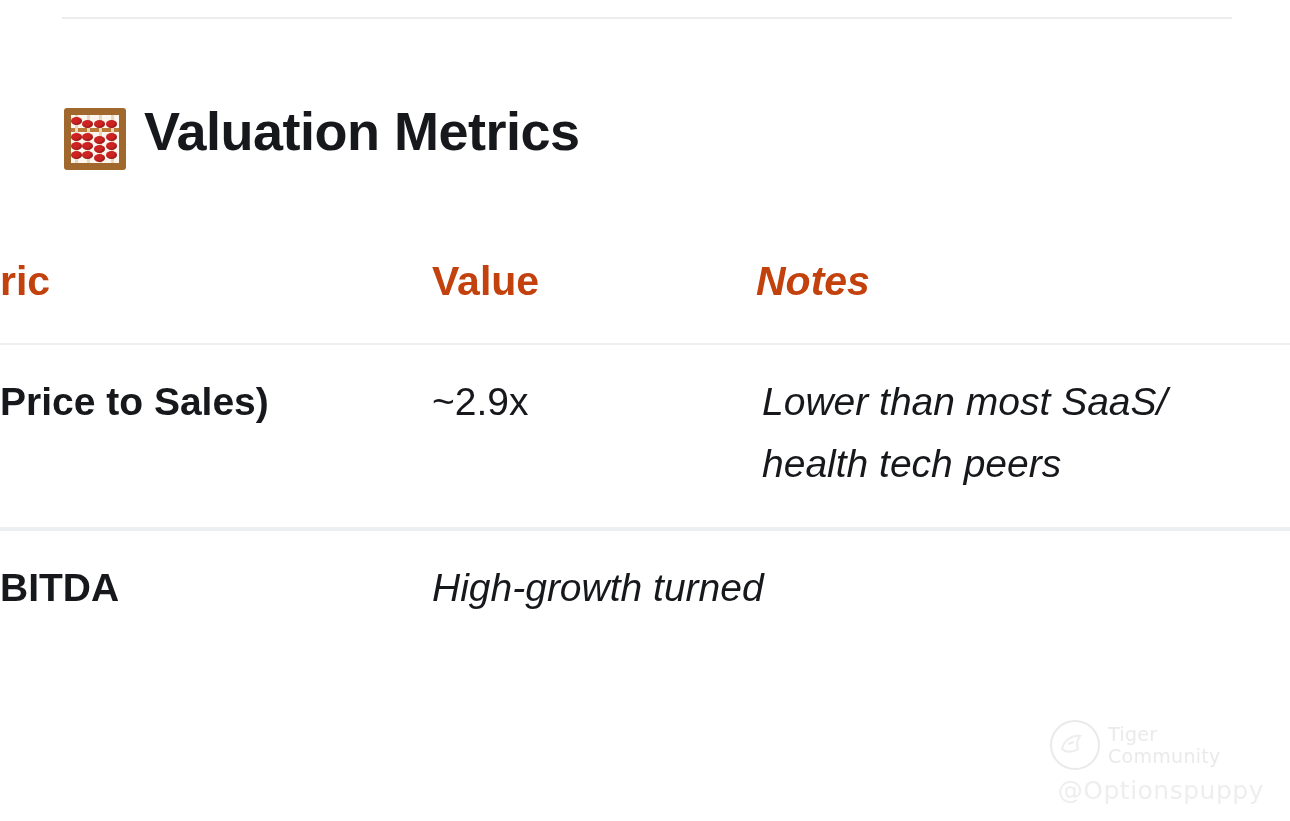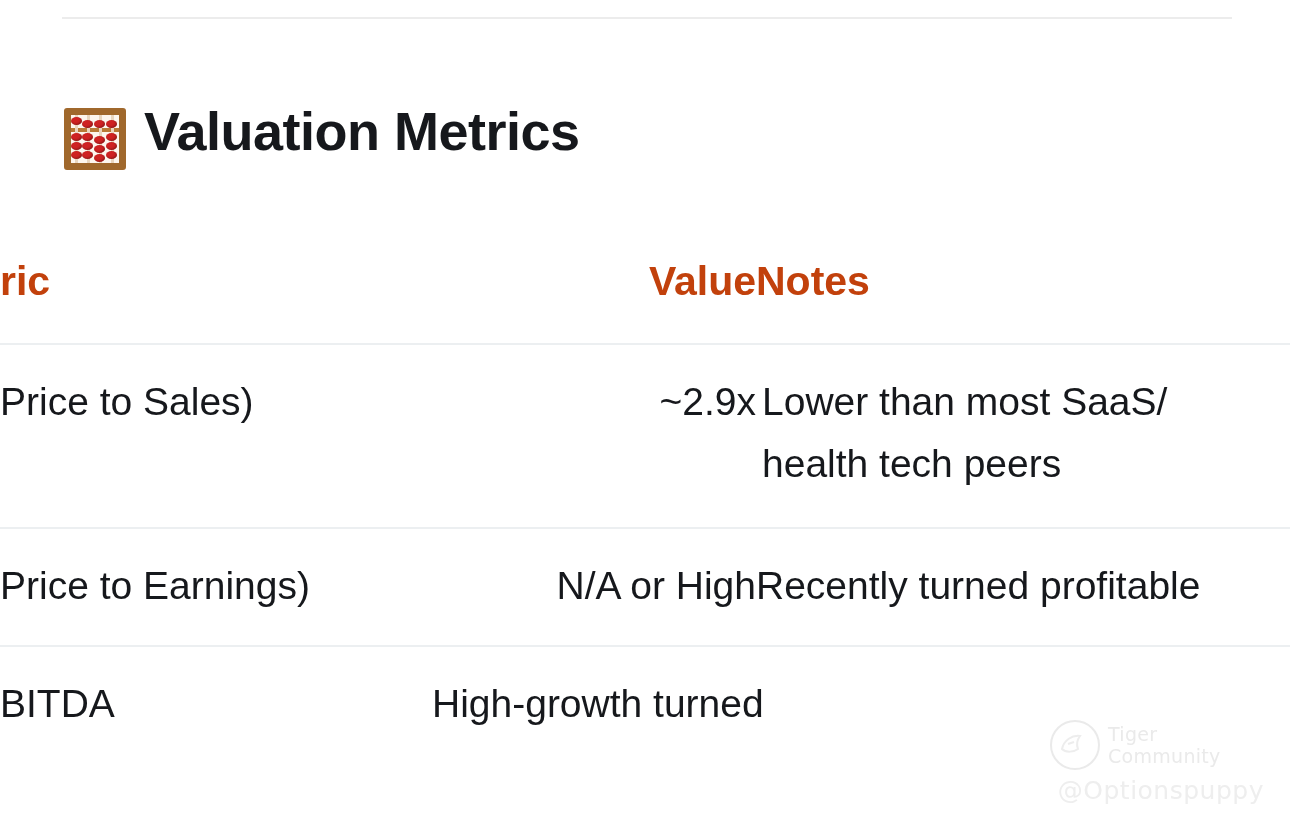--- a/index.html
+++ b/index.html
@@ -116,44 +116,44 @@
   .col-metric {
     width: 432px;
     flex: 0 0 432px;
     padding-left: 0;
     box-sizing: border-box;
   }
   .col-value {
     width: 324px;
     flex: 0 0 324px;
     box-sizing: border-box;
-    text-align: right;
   }
   .col-notes {
     flex: 1 1 auto;
     box-sizing: border-box;
     padding-right: 0;
+    font-style: italic;
   }
 
   .vt-head .cell {
     font-size: 41px;
     font-weight: bold;
     color: #c2410c;
     padding-top: 12px;
     white-space: nowrap;
   }
 
   .vt-body .cell {
     font-size: 39px;
     line-height: 62px;
     color: #16181c;
     white-space: nowrap;
   }
   .vt-body .col-metric .cell {
-    font-weight: normal;
+    font-weight: bold;
   }
   .vt-body .col-value .cell,
   .vt-body .col-notes .cell {
     font-weight: normal;
   }
   .vt-body .col-notes .cell.wrap {
     white-space: normal;
     width: 500px;
     margin-left: 6px;
   }
@@ -260,31 +260,20 @@
       <div class="col-value">
         <div class="cell">~2.9x</div>
       </div>
       <div class="col-notes">
         <div class="cell wrap">Lower than most SaaS/ health tech peers</div>
       </div>
     </div>
 
     <div class="vt-sep"></div>
 
-    <div class="vt-row vt-body row-pad">
-      <div class="col-metric">
-        <div class="cell">Price to Earnings)</div>
-      </div>
-      <div class="col-value">
-        <div class="cell">N/A or High</div>
-      </div>
-      <div class="col-notes">
-        <div class="cell">Recently turned profitable</div>
-      </div>
-    </div>
 
     <div class="vt-sep"></div>
 
     <div class="vt-row vt-body row-pad">
       <div class="col-metric">
         <div class="cell">BITDA</div>
       </div>
       <div class="col-notes">
         <div class="cell">High-growth turned</div>
       </div>

